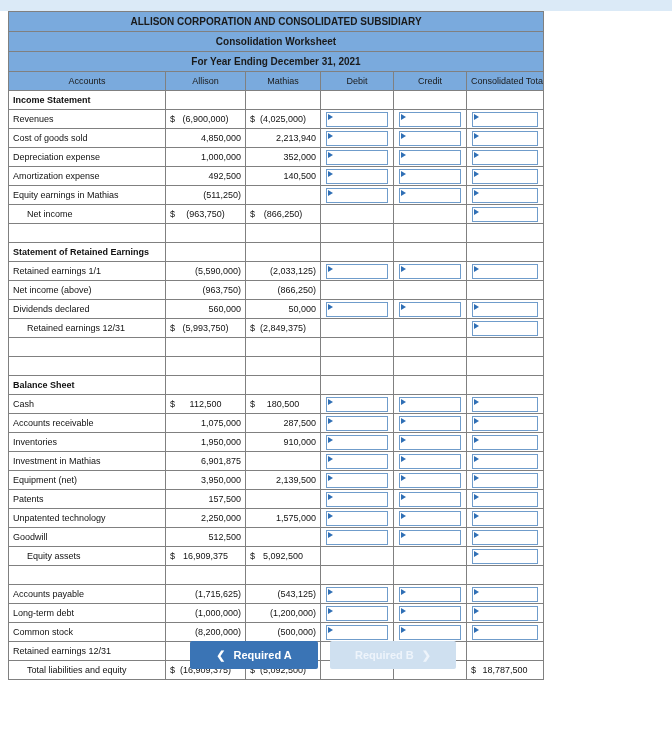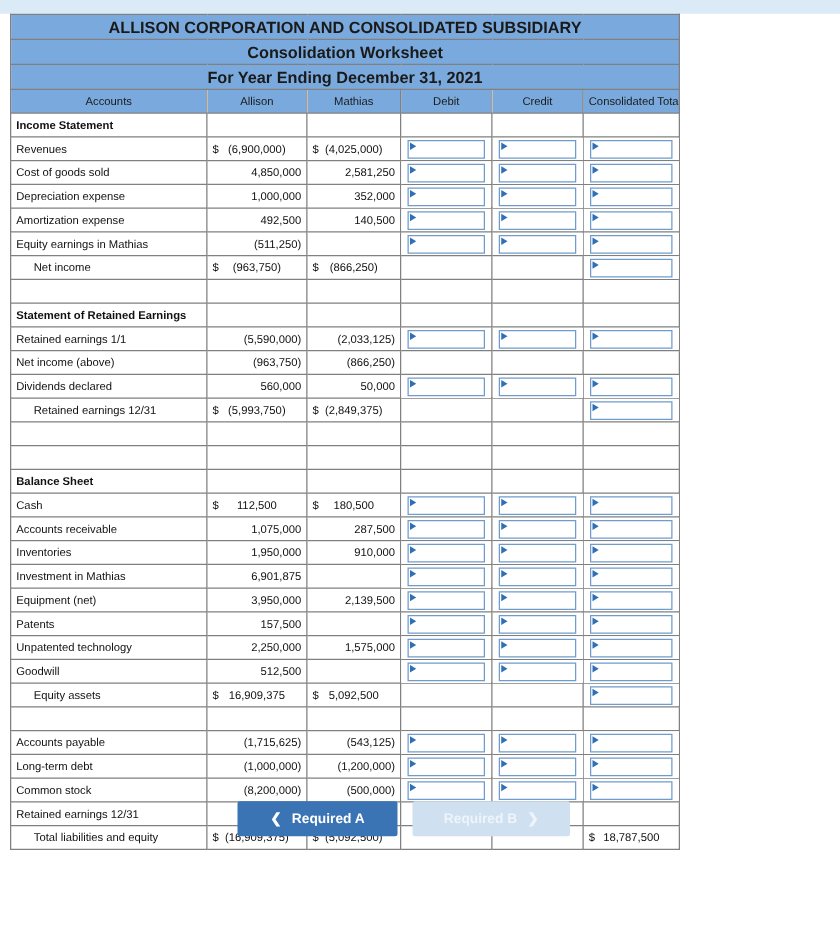--- a/index.html
+++ b/index.html
@@ -28,21 +28,21 @@
     box-sizing:border-box;
     overflow:hidden;
     white-space:nowrap;
   }
 
   
   td.hdr{
     background:#7aaadd;
     text-align:center;
     font-weight:bold;
-    font-size:13px;
+    font-size:10px;
     color:#1a1a1a;
     border:1px solid #5588bb;
   }
   td.hdr.title{height:20px;}
   td.hdr.plain{font-weight:normal;}
   td.hdr.blank{background:#7aaadd;}
   td.hdr2{
     background:#7aaadd;
     text-align:center;
     font-weight:normal;
@@ -186,21 +186,21 @@
           </td>
           <td class="incell">
             <span class="inbox">
               <input type="text" value="" style="">
             </span>
           </td>
         </tr>
         <tr>
           <td class="acct"><span>Cost of goods sold</span></td>
           <td class="num"><span>4,850,000</span></td>
-          <td class="num"><span>2,581,250</span></td>
+          <td class="num"><span>2,213,940</span></td>
           <td class="incell">
             <span class="inbox">
               <input type="text" value="" style="">
             </span>
           </td>
           <td class="incell">
             <span class="inbox">
               <input type="text" value="" style="">
             </span>
           </td>

